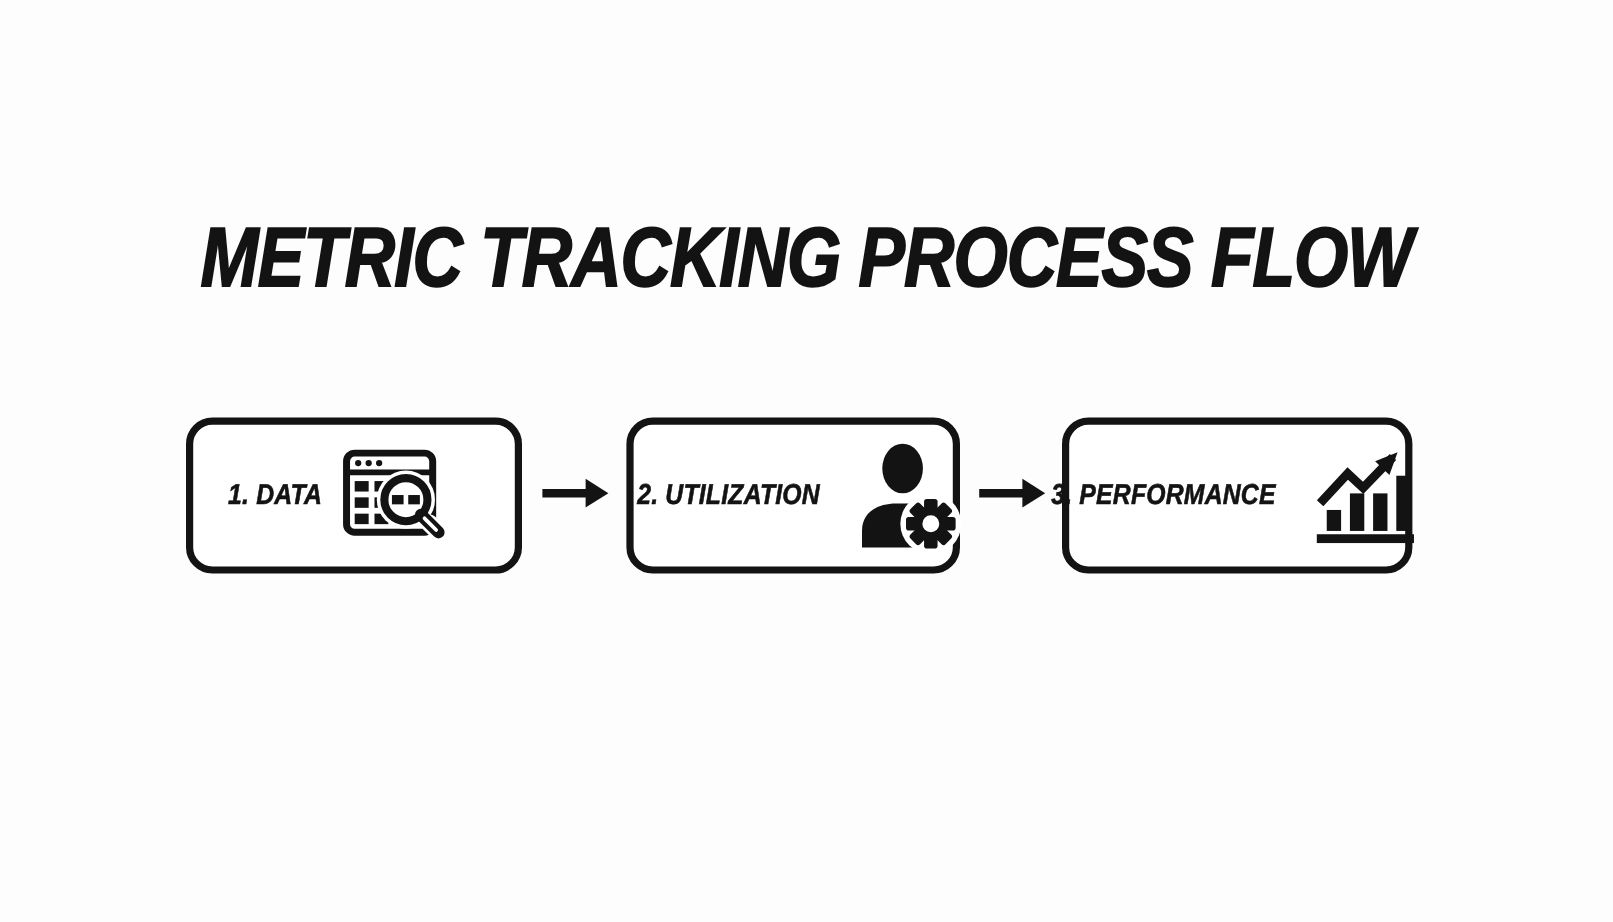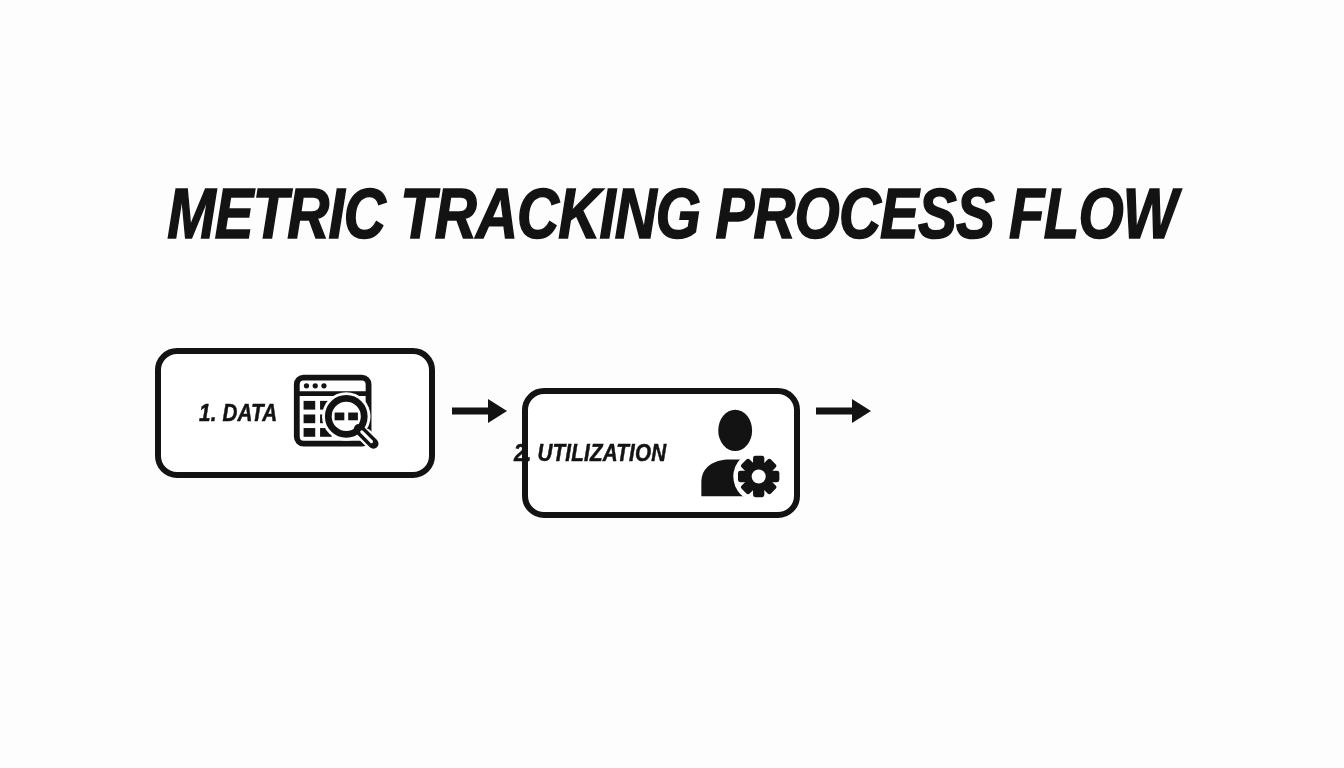--- a/index.html
+++ b/index.html
@@ -37,24 +37,24 @@
     display: flex;
     align-items: stretch;
   }
   .step {
     height: 130px;
     border: 6px solid #131313;
     border-radius: 22px;
     background: #ffffff;
     display: flex;
     align-items: center;
-    justify-content: flex-end;
+    justify-content: center;
   }
   .step-1 { width: 280px; padding: 0 42px 0 21px; }
-  .step-2 { width: 278px; padding: 0 9px 0 19px; margin-top: 40px; }
+  .step-2 { width: 278px; padding: 0 9px 0 19px; }
   .step-3 { width: 292px; padding: 0 11px 0 15px; }
   .step-label {
     font-size: 24px;
     font-weight: 700;
     letter-spacing: 0.2px;
     white-space: nowrap;
     color: #131313;
     transform: scaleX(0.86);
     transform-origin: left center;
     -webkit-text-stroke: 0.5px #131313;
@@ -136,15 +136,33 @@
 
     <div class="arrow-gap gap-2">
       <span>
         <svg width="60" height="36" viewBox="0 0 60 36" aria-hidden="true">
           <line x1="3" y1="18" x2="42" y2="18" stroke="#131313" stroke-width="7"></line>
           <polygon points="39,6 58,18 39,30" fill="#131313"></polygon>
         </svg>
       </span>
     </div>
 
+    <div class="step step-3">
+      <span class="step-label">3. PERFORMANCE</span>
+      <span class="step-icon">
+        <svg viewBox="0 0 100 100" width="97" height="92" aria-hidden="true">
+          <defs>
+            <marker id="ah3" markerUnits="userSpaceOnUse" markerWidth="24" markerHeight="24" refX="15" refY="11" orient="auto">
+              <path d="M1,2 L21,11 L1,20 Z" fill="#131313"></path>
+            </marker>
+          </defs>
+          <rect x="2" y="85" width="88" height="8" fill="#131313"></rect>
+          <rect x="11" y="63" width="13" height="19" fill="#131313"></rect>
+          <rect x="32" y="48" width="13" height="34" fill="#131313"></rect>
+          <rect x="53" y="48" width="13" height="34" fill="#131313"></rect>
+          <rect x="74" y="32" width="13" height="50" fill="#131313"></rect>
+          <polyline points="5,57 30,30 44,43 71,15" fill="none" stroke="#131313" stroke-width="8" marker-end="url(#ah3)"></polyline>
+        </svg>
+      </span>
+    </div>
 
   </div>
 </div>
 
 </body></html>

